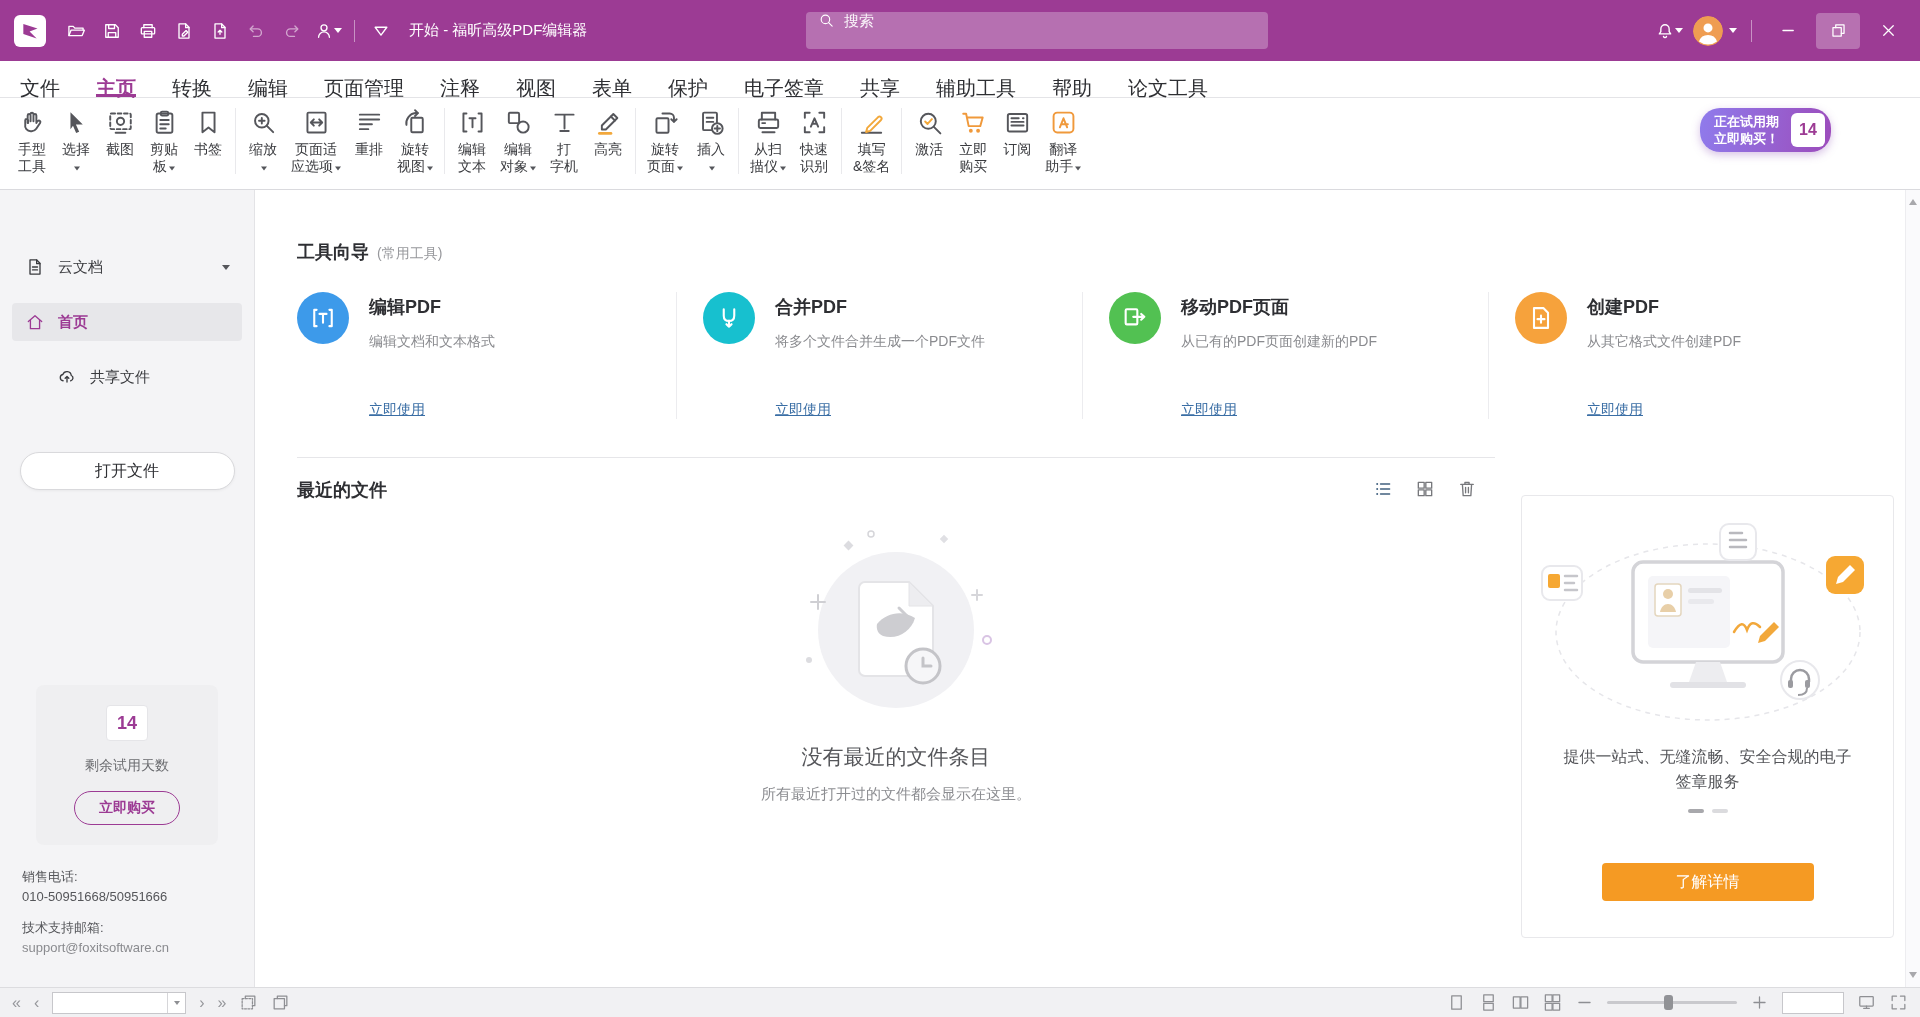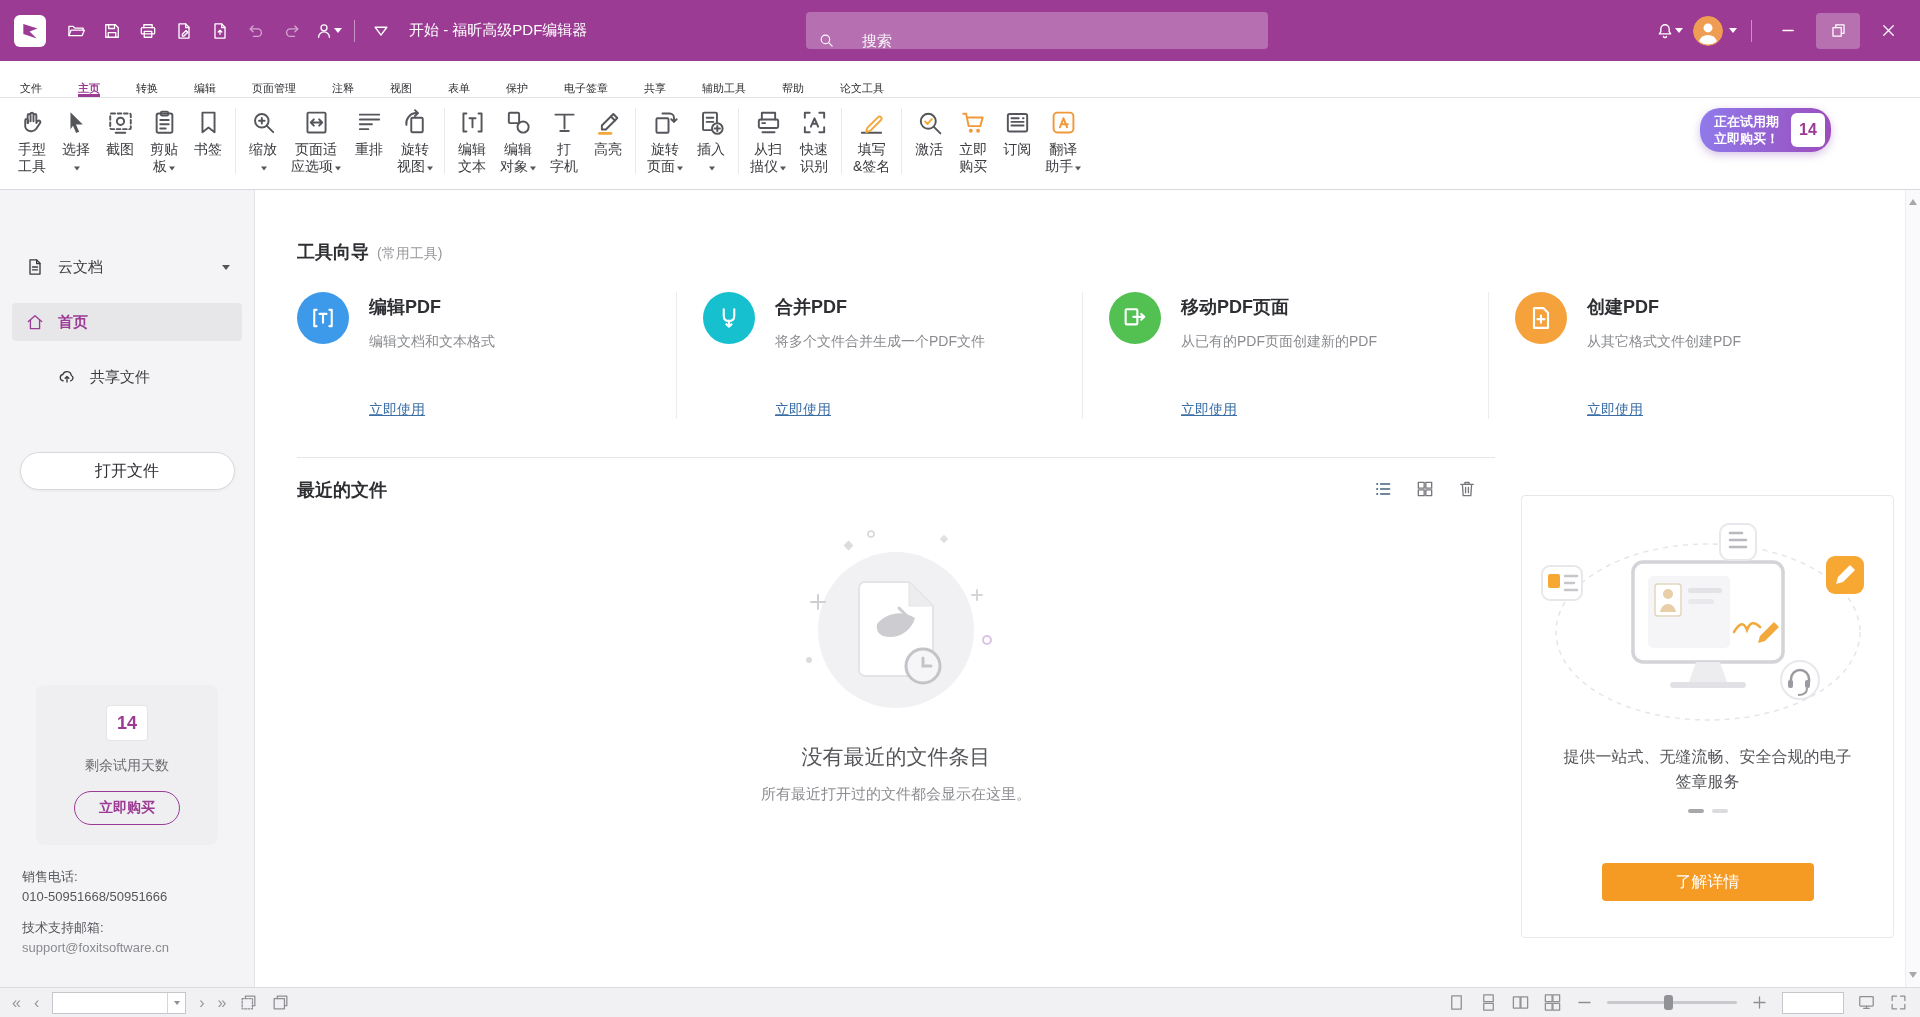--- a/index.html
+++ b/index.html
@@ -10,31 +10,31 @@
   .ic{fill:none;stroke:currentColor;stroke-width:1.6;stroke-linecap:round;stroke-linejoin:round}
   
   .titlebar{height:61px;background:var(--brand);display:flex;align-items:center;padding:0 10px;position:relative;color:#fff;flex:0 0 auto}
   .logo-box{width:32px;height:32px;background:#fff;border-radius:6px;display:flex;align-items:center;justify-content:center;margin:0 12px 0 4px;flex:0 0 auto}
   .tb-btn{width:36px;height:36px;display:flex;align-items:center;justify-content:center;border-radius:4px;flex:0 0 auto}
   .tb-btn svg{width:20px;height:20px}
   .tb-sep{width:1px;height:22px;background:rgba(255,255,255,.45);margin:0 8px}
   .dim{opacity:.55}
   .wcaret{width:0;height:0;border:4px solid transparent;border-top:5px solid #fff;transform:translateY(2px)}
   .tb-title{font-size:15px;margin-left:10px;white-space:nowrap}
-  .search{position:absolute;left:806px;top:12px;width:462px;height:37px;background:rgba(255,255,255,.27);border-radius:4px;display:flex;align-items:flex-end;padding:0 12px;gap:27px}
+  .search{position:absolute;left:806px;top:12px;width:462px;height:37px;background:rgba(255,255,255,.27);border-radius:4px;display:flex;align-items:flex-start;padding:0 12px;gap:9px}
   .search input{flex:1;background:transparent;border:none;outline:none;color:#fff;font-size:15px}
   .search input::placeholder{color:rgba(255,255,255,.92)}
   .tb-right{margin-left:auto;display:flex;align-items:center;gap:6px}
   .avatar{width:30px;height:30px;border-radius:50%;overflow:hidden;flex:0 0 auto}
   .win-btn{width:44px;height:36px;display:flex;align-items:center;justify-content:center;border-radius:4px}
   .win-btn svg{width:19px;height:19px}
   .win-btn.restore{background:rgba(255,255,255,.28)}
   
   .menubar{height:37px;background:#fff;border-bottom:1px solid #E4E4E7;display:flex;align-items:stretch;padding-left:20px;gap:36px;flex:0 0 auto}
-  .menu-item{display:flex;align-items:center;font-size:11px;color:#2E2F33;border-bottom:3px solid transparent;padding-top:21px;white-space:nowrap}
+  .menu-item{display:flex;align-items:center;font-size:20px;color:#2E2F33;border-bottom:3px solid transparent;padding-top:21px;white-space:nowrap}
   .menu-item.active{color:var(--brand);border-bottom-color:var(--brand);font-weight:bold}
   
   .ribbon{height:92px;background:#fff;border-bottom:1px solid #DADADE;display:flex;align-items:flex-start;padding:6px 6px 0 10px;position:relative;flex:0 0 auto}
   .rbtn{display:flex;flex-direction:column;align-items:center;padding:2px 6px;border-radius:4px;min-width:44px}
   .ricon{height:32px;display:flex;align-items:center;justify-content:center;color:#55565B}
   .ricon svg{width:29px;height:29px}
   .rlbl{font-size:14px;line-height:17px;text-align:center;color:#3A3B3F;margin-top:3px;white-space:nowrap}
   .crt{display:inline-block;width:0;height:0;border:3.5px solid transparent;border-top:4.5px solid #55565B;margin-left:2px;transform:translateY(2.5px)}
   .rsep{width:1px;height:66px;background:#E9E9EC;margin:4px 5px 0}
   .trial-badge{position:absolute;right:89px;top:10px;display:flex;align-items:center;background:linear-gradient(100deg,#8F7BEC,#9C4CBB);border-radius:20px;padding:5px 6px 5px 14px;box-shadow:0 3px 8px rgba(140,80,180,.35)}

